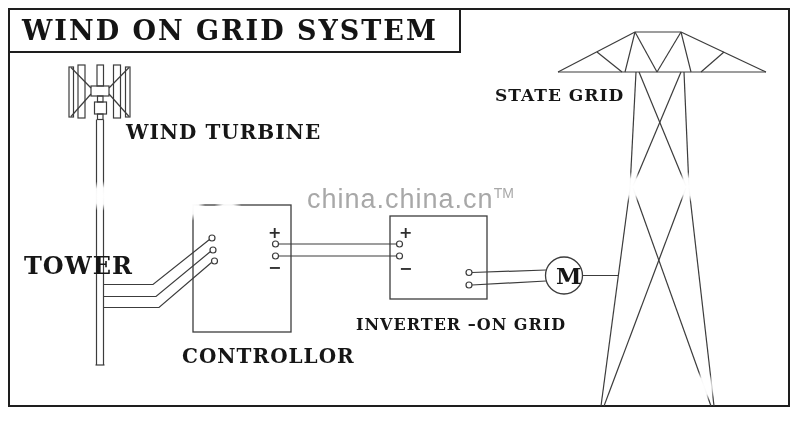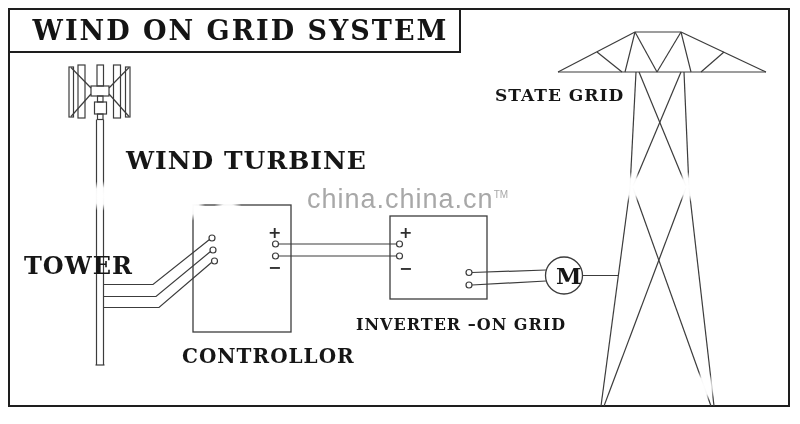--- a/index.html
+++ b/index.html
@@ -7,42 +7,42 @@
     position:relative;width:800px;height:424px;background:#fff;overflow:hidden;
     font-family:"DejaVu Serif","Liberation Serif",serif;
   }
   .frame{
     position:absolute;left:8px;top:8px;width:778px;height:395px;
     border:2px solid #1e1e1e;background:transparent;
   }
   .title-box{
     position:absolute;left:8px;top:8px;width:453px;height:45px;
     border:2px solid #1e1e1e;display:flex;align-items:center;
-    background:#fff;box-sizing:border-box;justify-content:center;
+    background:#fff;box-sizing:border-box;
   }
   .title-box .title{
     font-size:27px;font-weight:bold;letter-spacing:2px;color:#141414;
     padding-left:12px;white-space:nowrap;
   }
   .diagram-svg{position:absolute;left:0;top:0;width:800px;height:424px;}
   .lbl{
     position:absolute;font-weight:bold;color:#161616;white-space:nowrap;
     letter-spacing:1px;
   }
-  .lbl-wind-turbine{left:126px;top:120px;font-size:25px;margin-top:26px;}
+  .lbl-wind-turbine{left:126px;top:120px;font-size:20px;}
   .lbl-tower{left:24px;top:251px;font-size:24px;}
   .lbl-controller{left:182px;top:344px;font-size:20px;}
   .lbl-inverter{left:356px;top:315px;font-size:16px;}
   .lbl-state-grid{left:495px;top:85px;font-size:17px;}
   .watermark{
     position:absolute;left:307px;top:184px;
     font-family:"Liberation Sans","DejaVu Sans",sans-serif;
     font-size:27px;color:#a8a8a8;letter-spacing:1px;white-space:nowrap;
   }
-  .watermark .tm{font-size:10px;vertical-align:super;letter-spacing:0;}
+  .watermark .tm{font-size:14px;vertical-align:super;letter-spacing:0;}
   .blob{
     position:absolute;width:30px;height:30px;border-radius:50%;
     background:radial-gradient(circle,rgba(255,255,255,1) 0%,rgba(255,255,255,0.95) 40%,rgba(255,255,255,0) 72%);
     transform:translate(-15px,-15px);pointer-events:none;
   }
   svg .ln{stroke:#3c3c3c;stroke-width:1.2;fill:none;}
   svg .box{stroke:#3c3c3c;stroke-width:1.3;fill:none;}
   svg .term{stroke:#3c3c3c;stroke-width:1.2;fill:#ffffff;}
   svg .term-label{font:bold 16px "DejaVu Sans",sans-serif;fill:#2e2e2e;}
   svg .motor-label{font:bold 23px "DejaVu Serif",serif;fill:#161616;}

